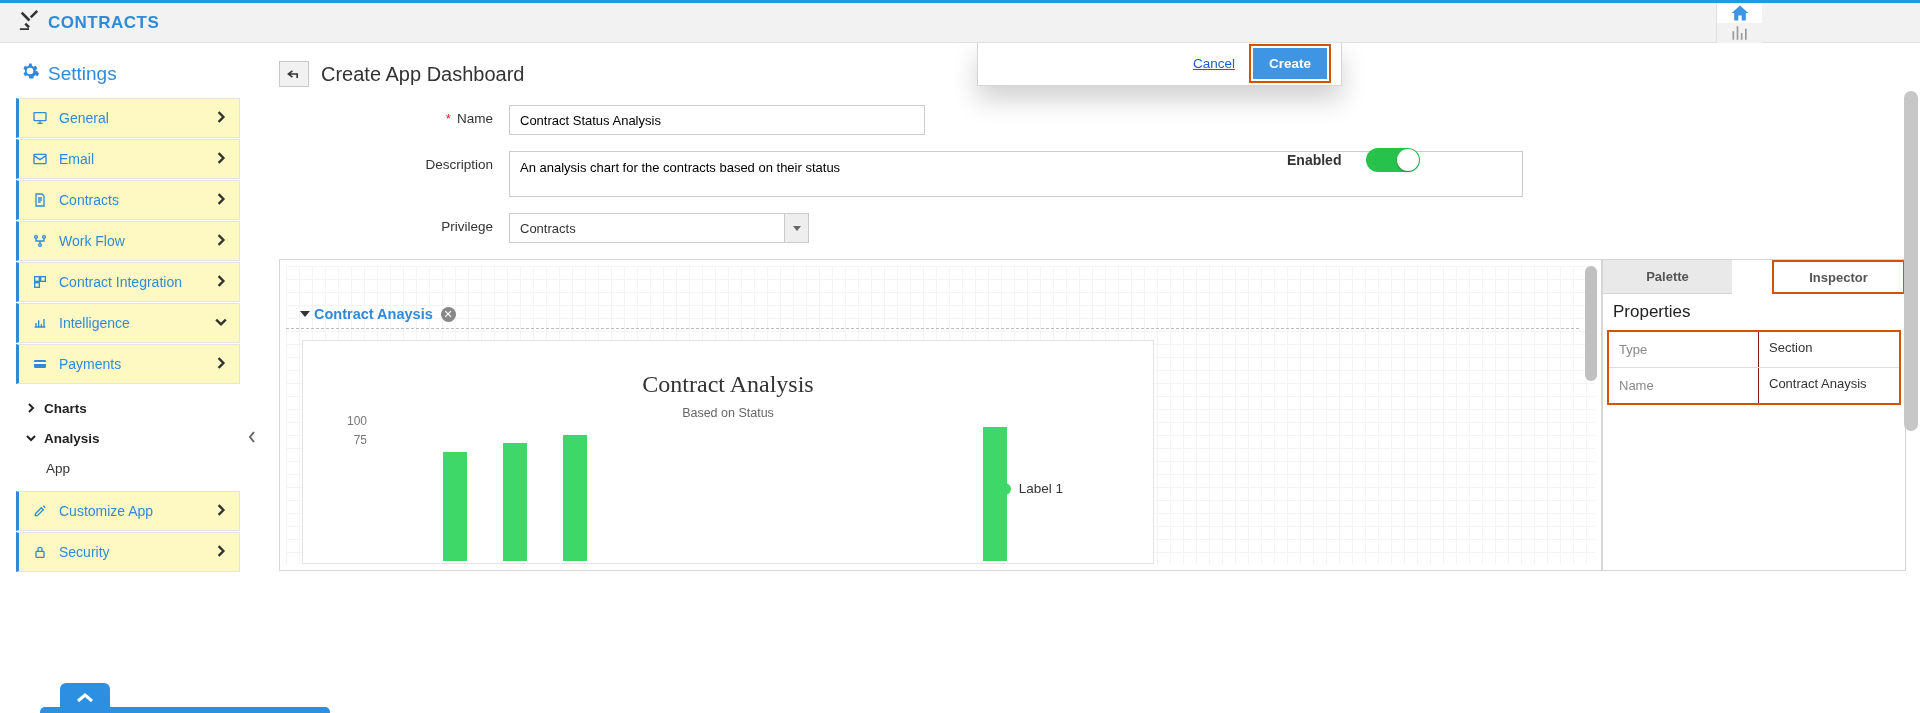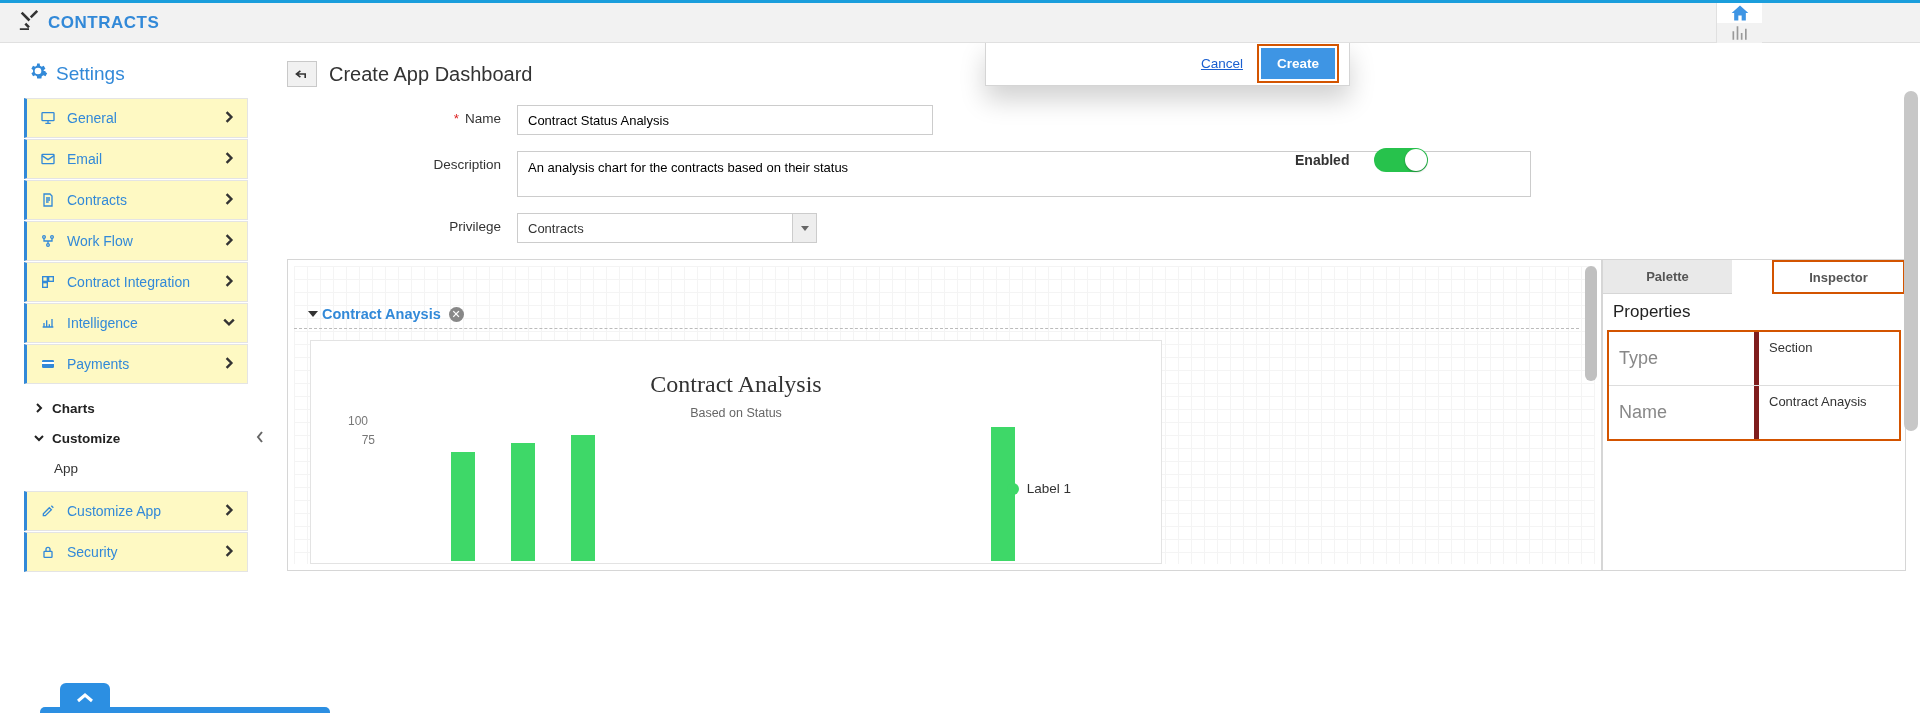--- a/index.html
+++ b/index.html
@@ -14,21 +14,21 @@
 .topicon { width: 46px; height: 40px; display: flex; align-items: center; justify-content: center; border-left: 1px solid #e0e0e0; background: #f2f2f2; cursor: pointer; }
 .topicon.active { background: #fff; }
 .topicon svg { width: 20px; height: 20px; }
 .topicon.more svg { width: 22px; height: 18px; }
 .searchbox { display: flex; align-items: center; margin-left: 8px; }
 .searchbox input { width: 250px; height: 32px; border: 1px solid #ccc; border-right: none; padding: 0 10px; font-size: 13px; color: #555; outline: none; }
 .searchbox .dd { width: 28px; height: 32px; border: 1px solid #ccc; background: #f6f6f6; display: flex; align-items: center; justify-content: center; cursor: pointer; }
 .searchbox .go { width: 50px; height: 32px; background: #3e95e4; display: flex; align-items: center; justify-content: center; margin-left: 6px; cursor: pointer; }
 
 
-.layout { display: flex; height: calc(100% - 43px); position: relative; margin-left: 8px; }
+.layout { display: flex; height: calc(100% - 43px); position: relative; }
 
 .sidebar { width: 245px; background: #fff; padding: 12px 0 0 16px; }
 .settings-hdr { display: flex; align-items: center; gap: 8px; color: #3289d8; font-size: 19px; font-weight: 400; padding: 6px 0 12px 4px; }
 .settings-hdr svg { width: 20px; height: 20px; }
 
 .navlist { list-style: none; }
 .navitem { height: 40px; background: #fef9c3; border: 1px solid #e4e4e4; border-left: 3px solid #3289d8; display: flex; align-items: center; padding: 0 12px 0 10px; margin-bottom: 1px; color: #3289d8; font-size: 14px; cursor: pointer; width: 224px; }
 .navitem .nav-ico { width: 22px; display: flex; align-items: center; justify-content: center; margin-right: 8px; }
 .navitem .nav-ico svg { width: 16px; height: 16px; }
 .navitem .chev { margin-left: auto; color: #444; }
@@ -97,21 +97,21 @@
 .legend .dot { width: 12px; height: 12px; background: #3ed868; border-radius: 50%; }
 
 .inspector { width: 304px; border: 1px solid #d6d6d6; border-left: 1px solid #d6d6d6; }
 .inspector-tabs { display: flex; height: 34px; gap: 40px; }
 .inspector-tabs .tab { flex: 1; display: flex; align-items: center; justify-content: center; font-size: 13px; font-weight: 600; background: #e9e9e9; color: #555; cursor: pointer; border-bottom: 1px solid #d6d6d6; }
 .inspector-tabs .tab.active { background: #fff; border: 2px solid #d35400; }
 .inspector .props-title { font-size: 17px; padding: 8px 10px; color: #222; }
 .props-table { border: 2px solid #d35400; margin: 0 4px; }
 .props-table .row { display: flex; border-bottom: 1px solid #ddd; }
 .props-table .row:last-child { border-bottom: none; }
-.props-table .k { width: 150px; padding: 16px 10px; font-size: 18px; color: #888; border-right: 5px solid #7f1d1d; }
+.props-table .k { width: 150px; padding: 10px 10px; font-size: 13px; color: #888; border-right: 1px solid #7f1d1d; }
 .props-table .v { flex: 1; padding: 8px 10px; font-size: 13px; color: #333; }
 
 .right-scroll { position: absolute; right: 2px; top: 48px; width: 14px; height: 640px; }
 .right-scroll .thumb { width: 100%; height: 340px; background: #c7c7c7; border-radius: 7px; }
 </style>
 </head>
 <body>
 
 <div class="topbar">
   <div class="brand">
@@ -264,21 +264,21 @@
             </svg>
           </span>
         <span>Charts</span>
       </li>
       <li>
         <span class="chev">
             <svg viewBox="0 0 10 10" fill="none" stroke="#222" stroke-width="2">
               <path d="M1 3l4 4 4-4"></path>
             </svg>
           </span>
-        <span>Customize</span>
+        <span>Analysis</span>
       </li>
       <li class="leaf">
         <span>App</span>
       </li>
     </ul>
     <ul class="navlist">
       <li class="navitem">
         <span class="nav-ico">
             <svg viewBox="0 0 24 24" fill="none" stroke="#3289d8" stroke-width="2">
               <path d="M14 7l3 3-9 9H5v-3l9-9zM17 4l3 3"></path>
@@ -368,21 +368,21 @@
           <span class="ttl">Contract Anaysis</span>
           <span class="del">✕</span>
         </div>
         <div class="section-dash"></div>
 
         <div class="chart-card">
           <div class="ctitle">Contract Analysis</div>
           <div class="csub">Based on Status</div>
           <div class="chart-area" id="chart-area">
               <span class="ytick" style="top: 12px;">75</span>
-              <span class="ytick" style="top: -7px; text-align: center;">100</span>
+              <span class="ytick" style="top: -7px;">100</span>
               <div class="bar" style="left: 70px; height: 109.2px; background: rgb(62, 216, 104);"></div>
               <div class="bar" style="left: 130px; height: 117.6px; background: rgb(62, 216, 104);"></div>
               <div class="bar" style="left: 190px; height: 126px; background: rgb(62, 216, 104);"></div>
               <div class="bar" style="left: 610px; height: 134.4px; background: rgb(62, 216, 104);"></div>
             </div>
           <div class="legend">
             <span class="dot"></span>
             <span>Label 1</span>
           </div>
         </div>

